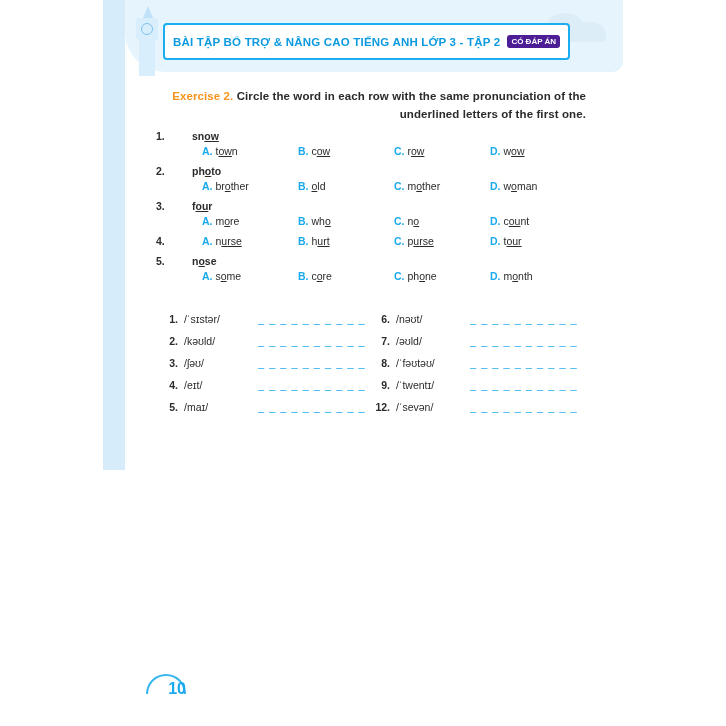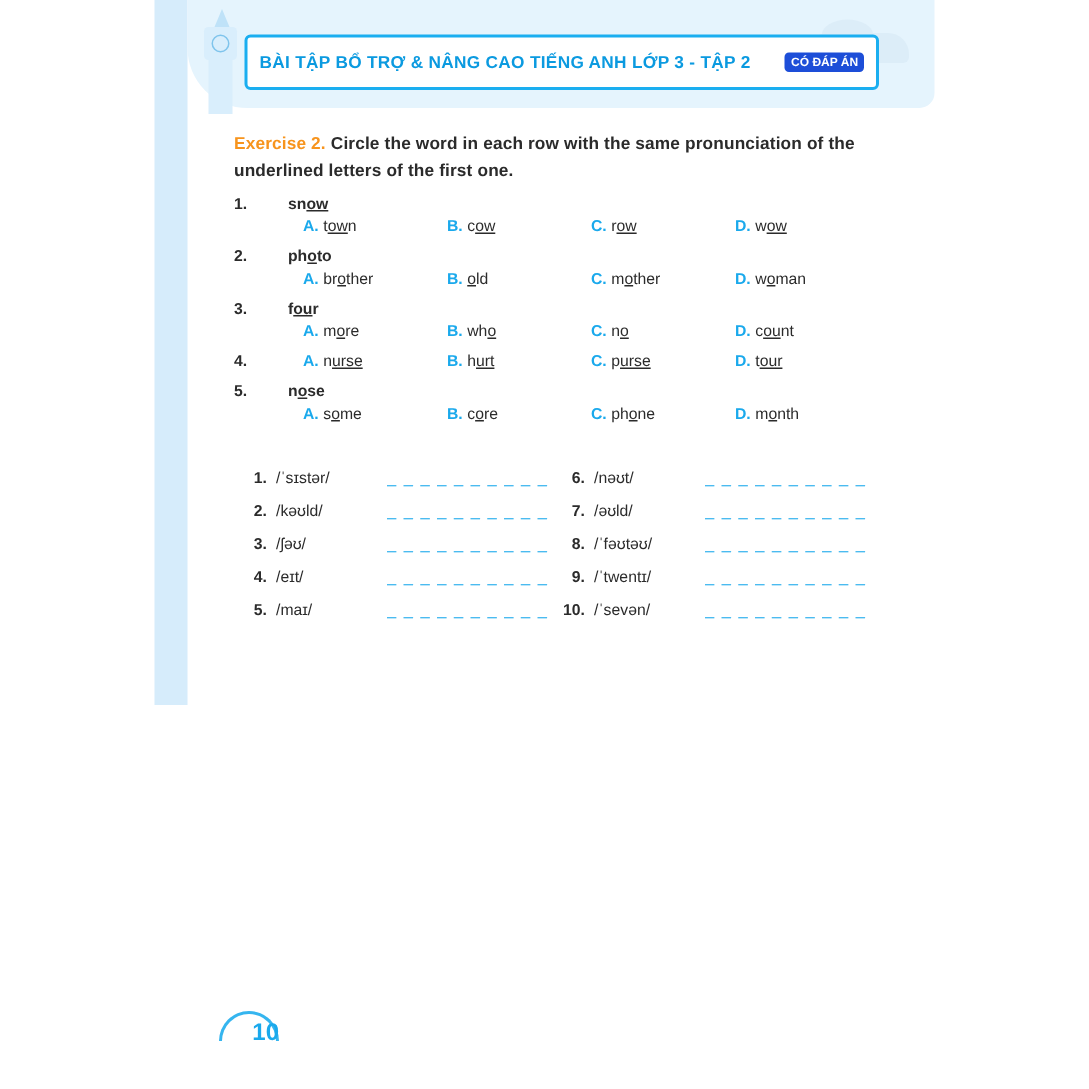--- a/index.html
+++ b/index.html
@@ -91,22 +91,22 @@
     box-sizing: border-box;
   }
   .title-pill .title-text {
     font-size: 11.5px;
     font-weight: bold;
     color: #0b9ae0;
     letter-spacing: 0.2px;
     white-space: nowrap;
   }
   .title-pill .answer-badge {
-    margin-left: 23px;
-    background: #1d4ed8;
+    margin-left: 7px;
+    background: #4c1d95;
     color: #ffffff;
     font-size: 8px;
     font-weight: bold;
     padding: 2px 4px;
     border-radius: 3px;
     white-space: nowrap;
   }
   .cloud {
     position: absolute;
     left: 538px;
@@ -162,20 +162,21 @@
     top: 70px;
     width: 430px;
   }
   .ex-heading {
     font-size: 11.5px;
     font-weight: bold;
     color: #2b2b2b;
     line-height: 1.55;
     margin: 0 0 6px 0;
     letter-spacing: 0.1px;
+    text-align: right;
   }
   .ex-heading .ex-label {
     color: #f7941d;
   }
   .ex2-block {
     margin-top: 18px;
   }
   .q-row {
     position: relative;
     margin-bottom: 8px;
@@ -390,21 +391,21 @@
             <span class="phon-num">8.</span>
             <span class="phon-text">/ˈfəʊtəʊ/</span>
             <span class="phon-blank">_ _ _ _ _ _ _ _ _ _</span>
           </div>
           <div class="phon-row">
             <span class="phon-num">9.</span>
             <span class="phon-text">/ˈtwentɪ/</span>
             <span class="phon-blank">_ _ _ _ _ _ _ _ _ _</span>
           </div>
           <div class="phon-row">
-            <span class="phon-num">10.</span>
+            <span class="phon-num">12.</span>
             <span class="phon-text">/ˈsevən/</span>
             <span class="phon-blank">_ _ _ _ _ _ _ _ _ _</span>
           </div>
         </div>
     </div>
   </div>
 
 </div>
 
 <div class="page-num-wrap">

